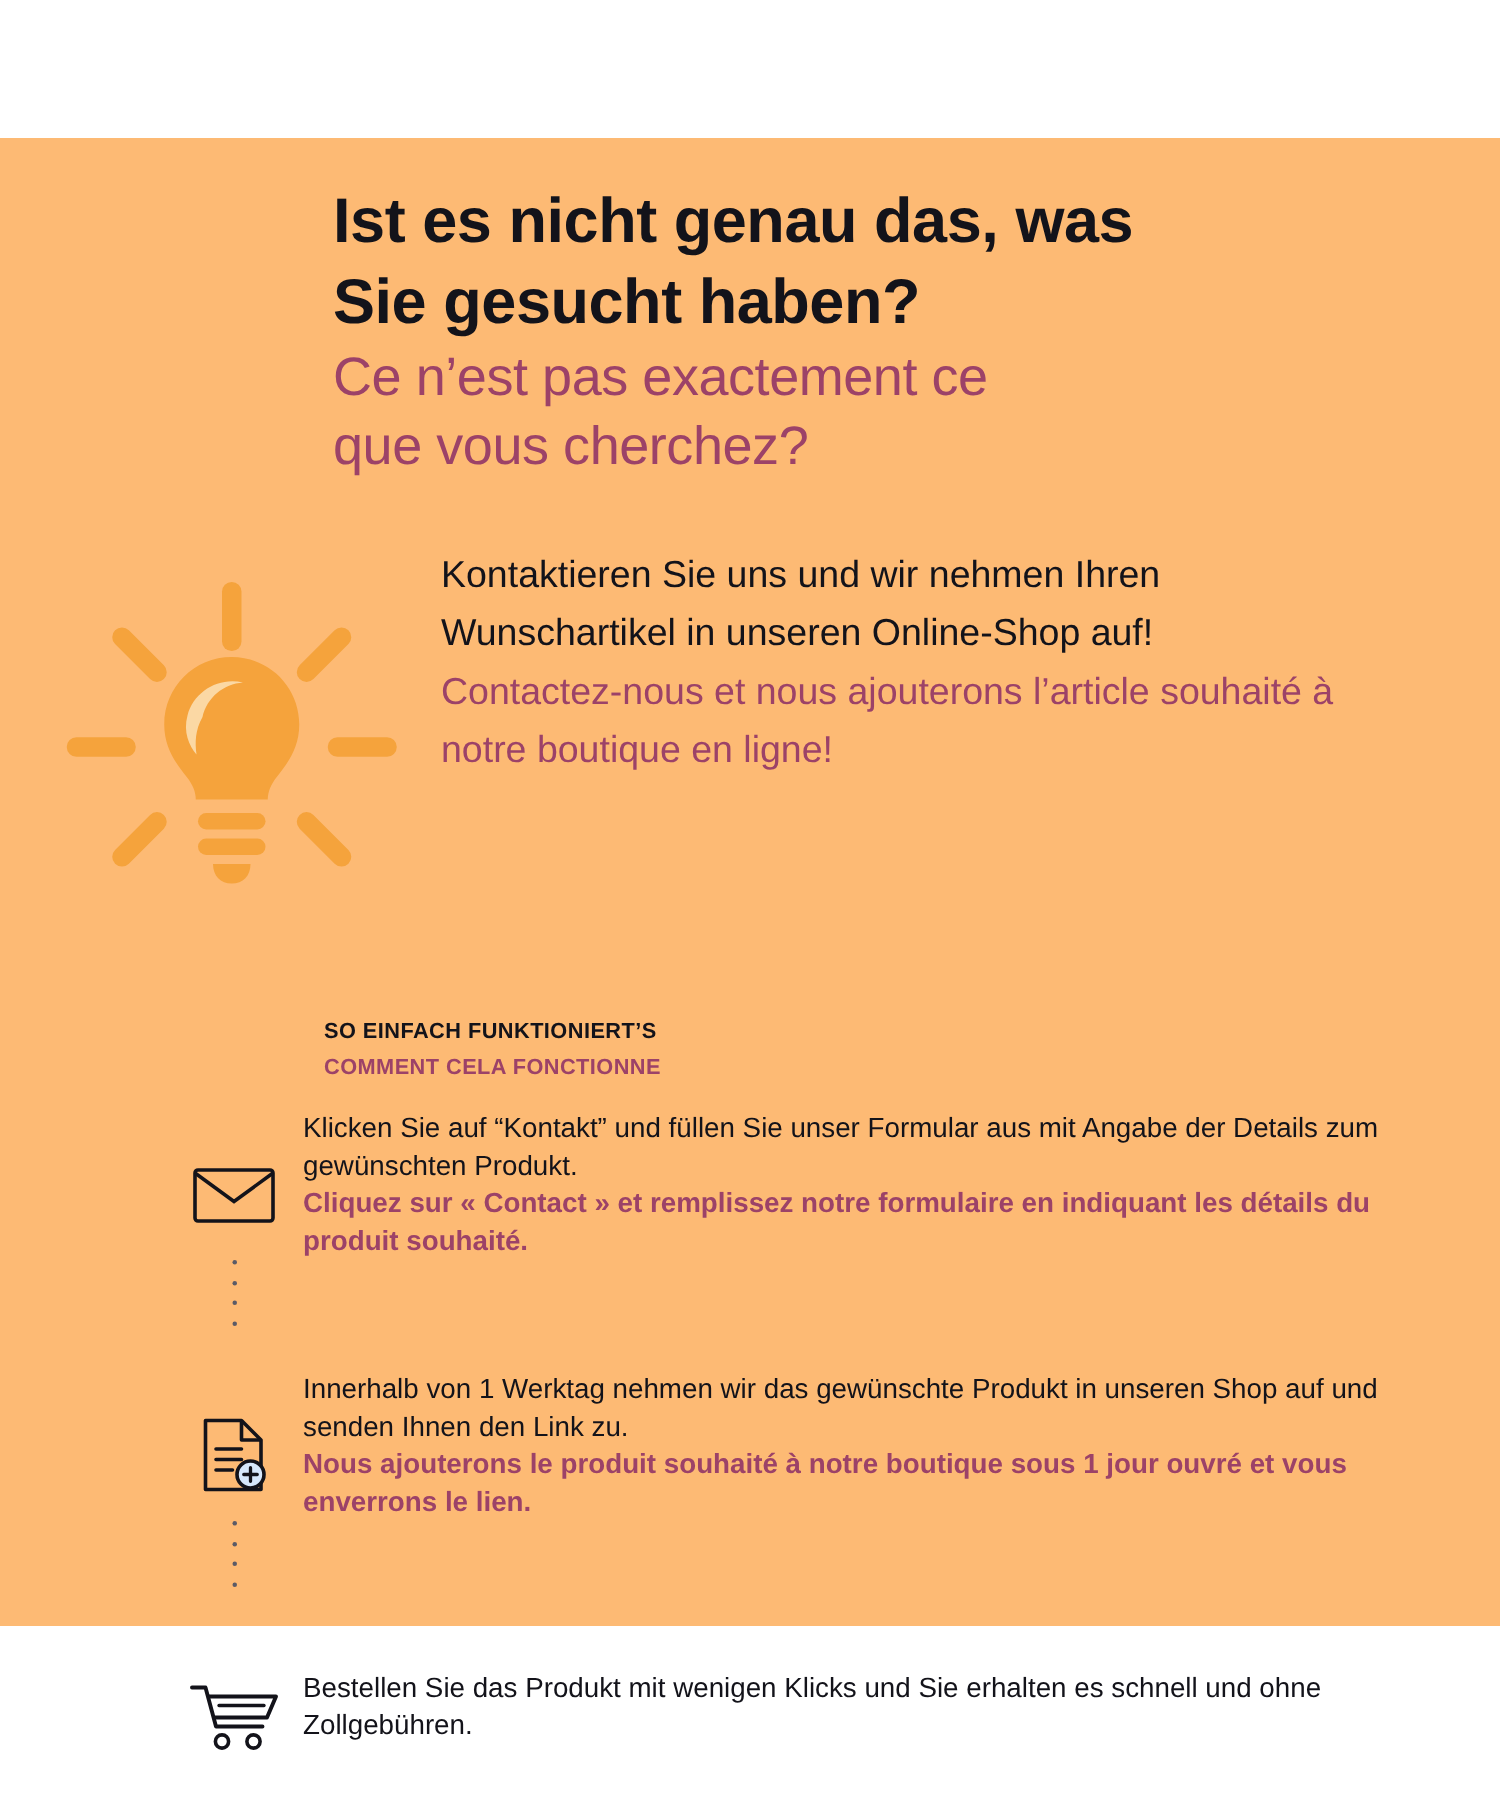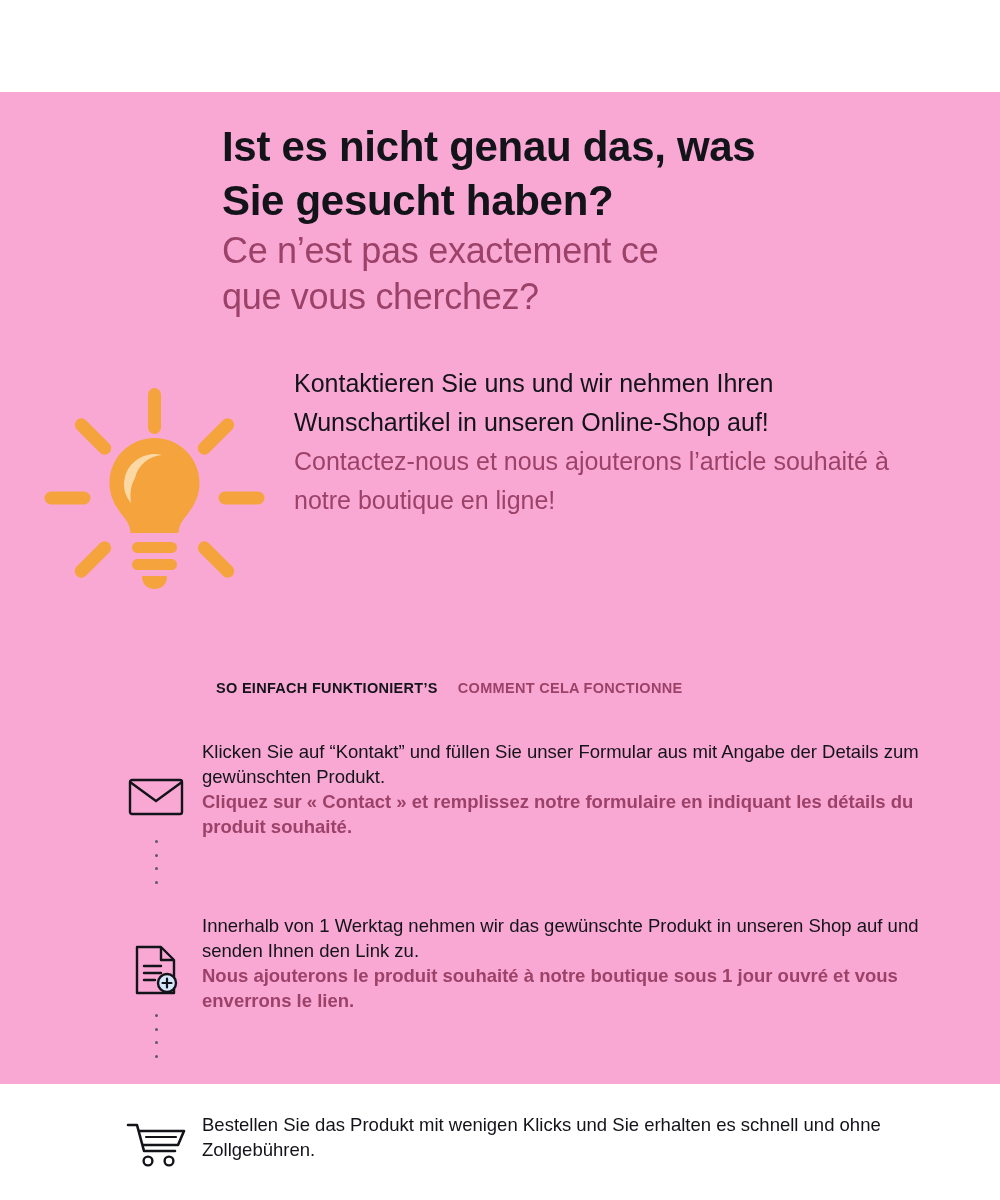--- a/index.html
+++ b/index.html
@@ -12,21 +12,21 @@
     background: #ffffff;
     font-family: "Liberation Sans", sans-serif;
     overflow: hidden;
   }
   .banner {
     position: absolute;
     left: 0;
     top: 92px;
     width: 1000px;
     height: 992px;
-    background: #f9a8d4;
+    background: #fdba74;
   }
   
   .headline-block {
     position: absolute;
     left: 222px;
     top: 28px;
     width: 720px;
   }
   .headline-de {
     font-size: 42px;
@@ -79,21 +79,22 @@
     line-height: 1.56;
     color: #9c4268;
   }
   
   .steps-heading {
     position: absolute;
     left: 216px;
     top: 588px;
     display: flex;
     align-items: baseline;
-    gap: 20px;
+    gap: 8px;
+    flex-direction: column;
   }
   .steps-heading .de {
     font-size: 14.5px;
     font-weight: bold;
     letter-spacing: 0.3px;
     color: #13131a;
   }
   .steps-heading .fr {
     font-size: 14.5px;
     font-weight: bold;

